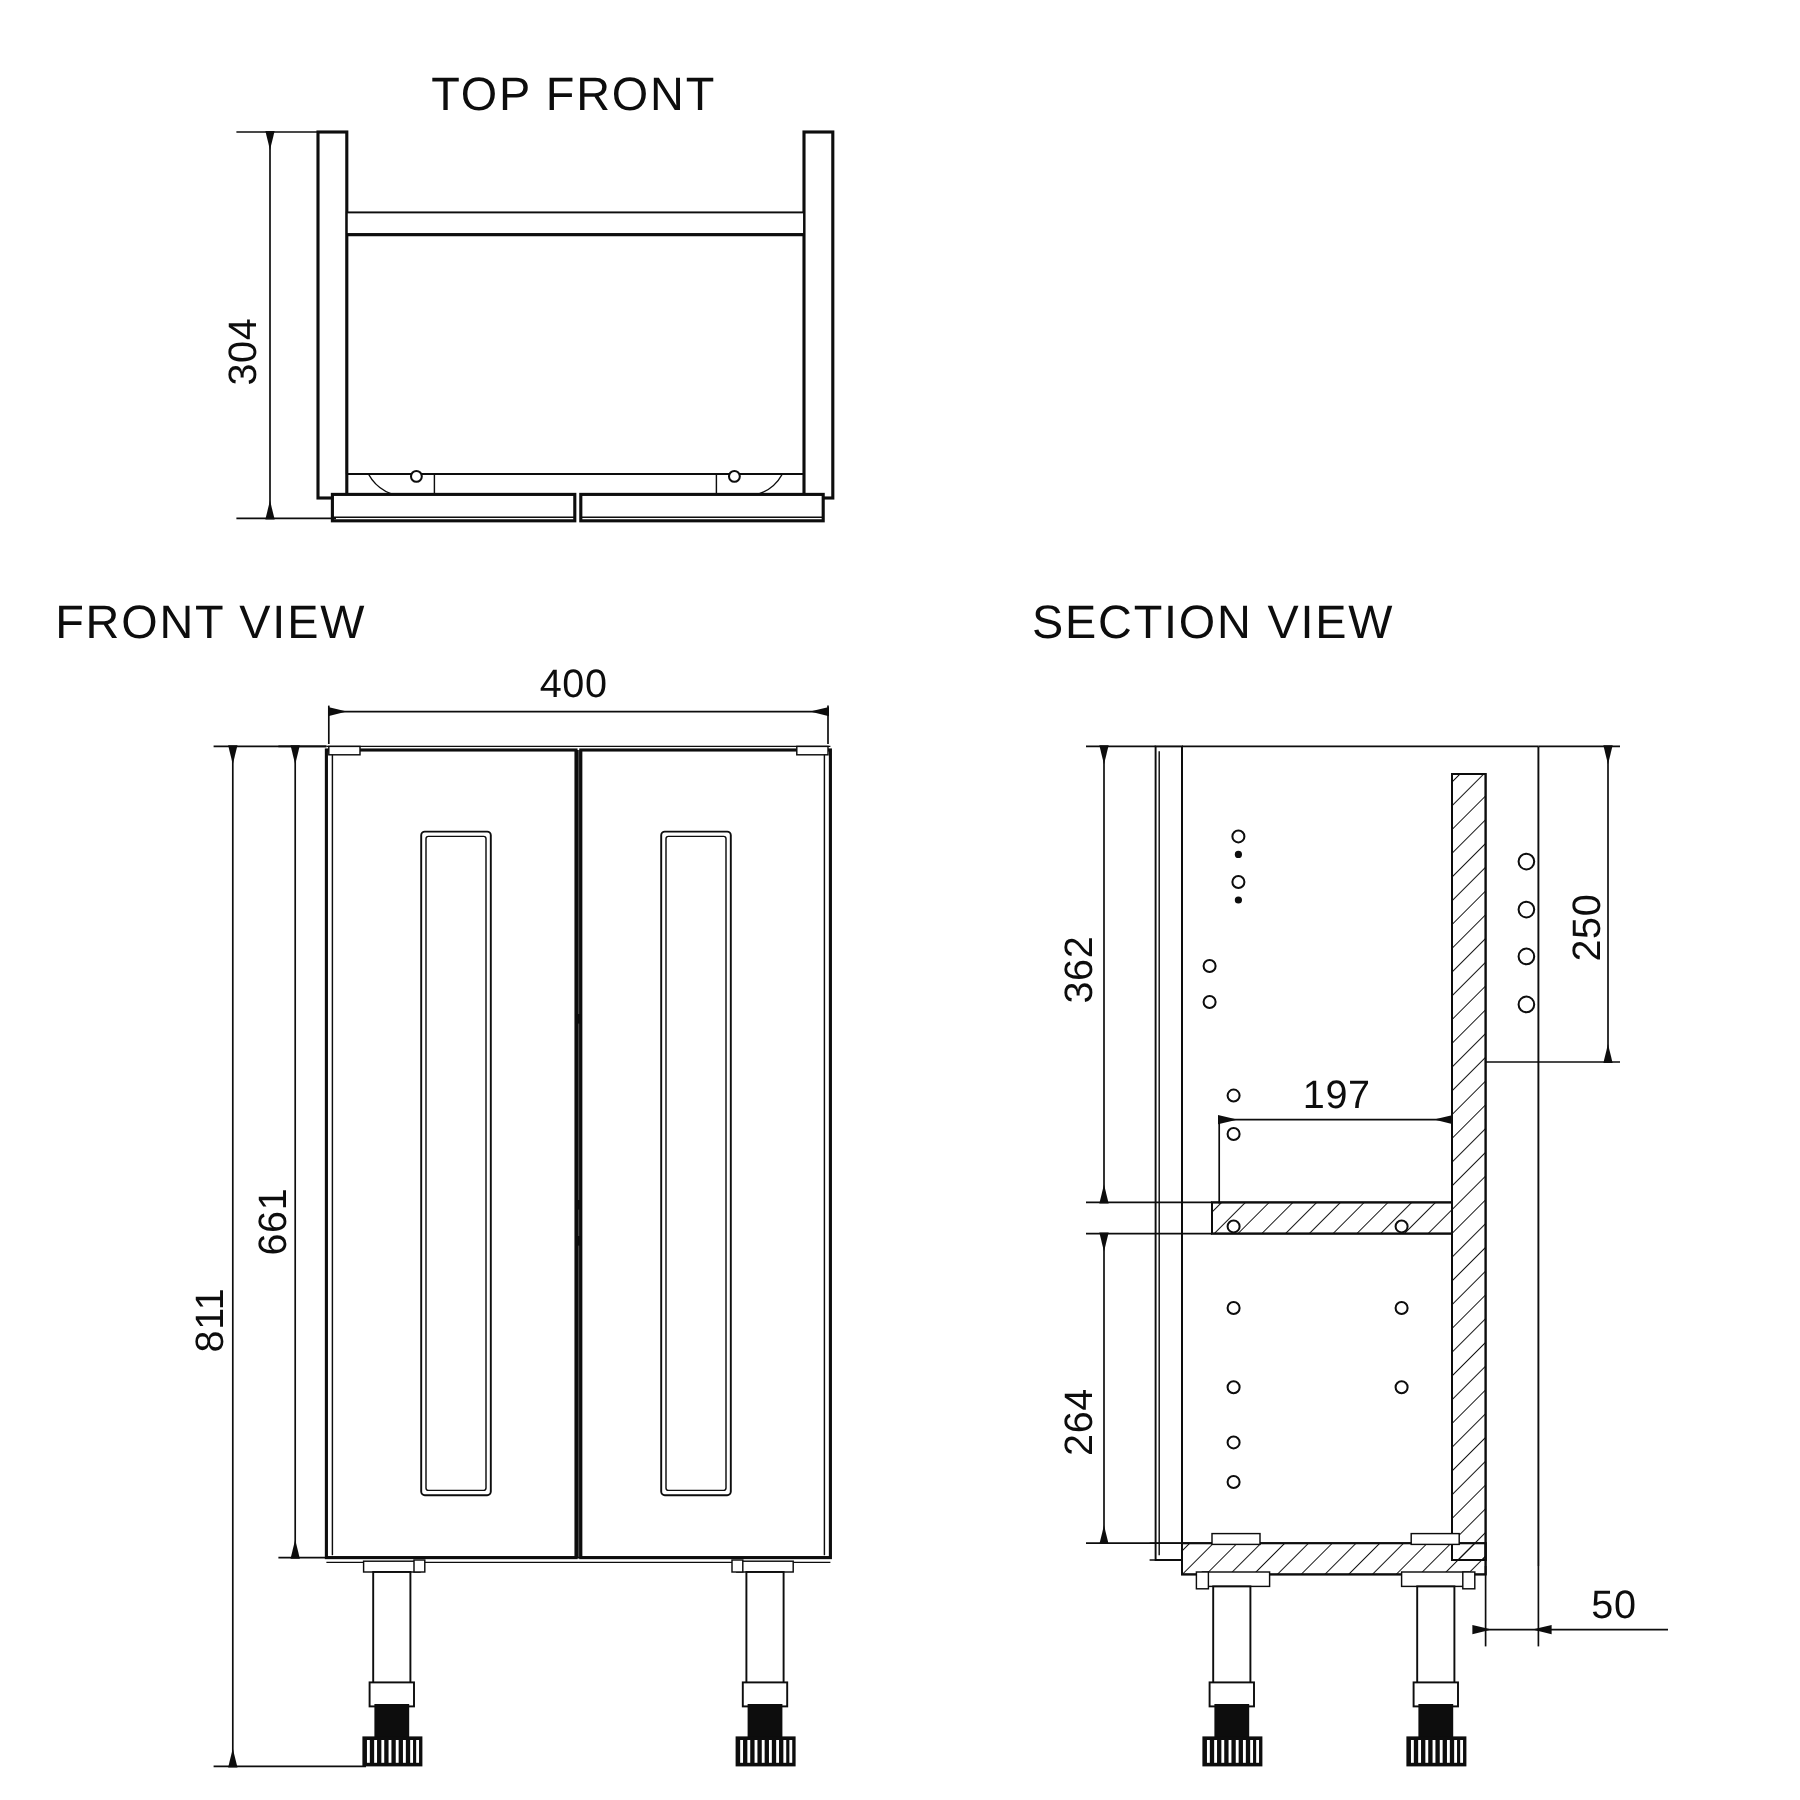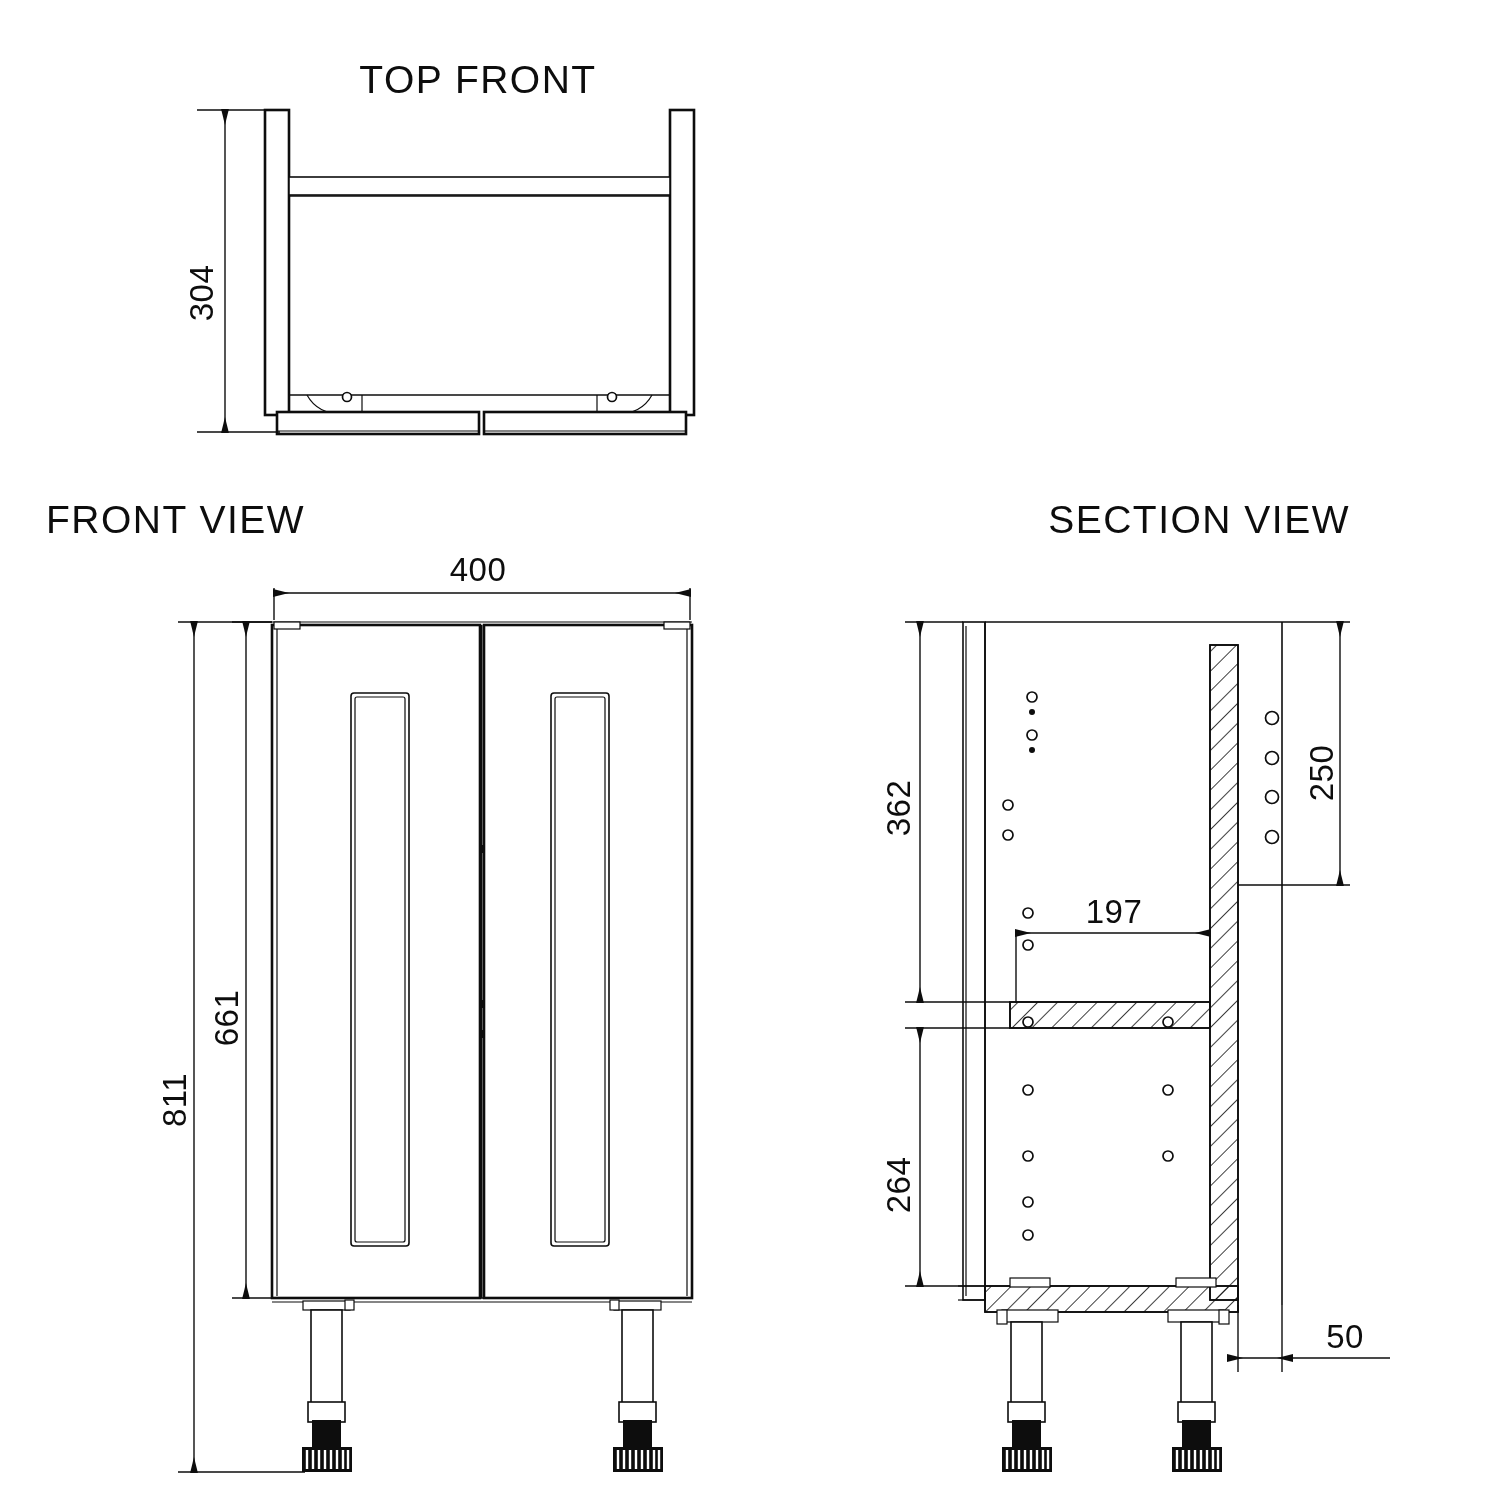--- a/index.html
+++ b/index.html
@@ -32,21 +32,21 @@
   .hole{fill:#ffffff;stroke:#0d0d0d;stroke-width:1.7;}
   .dotsm{fill:#0d0d0d;stroke:none;}
 </style>
 </head>
 <body>
 
 <div id="sheet">
 
   <div class="view-title" style="left:0;top:58px;width:956px;text-align:center;">TOP FRONT</div>
   <div class="view-title" style="left:0;top:498px;width:956px;text-align:left;margin-left:46px;">FRONT VIEW</div>
-  <div class="view-title" style="left:860px;top:498px;width:490px;text-align:right;">SECTION VIEW</div>
+  <div class="view-title" style="left:860px;top:498px;width:490px;text-align:left;">SECTION VIEW</div>
 
   <svg viewBox="0 0 1500 1500">
     <defs>
       <pattern id="hatch45" width="14" height="14" patternUnits="userSpaceOnUse" patternTransform="rotate(45)">
         <line x1="0" y1="0" x2="0" y2="14" stroke="#0d0d0d" stroke-width="1.6"></line>
       </pattern>
       <marker id="arwR" markerWidth="16" markerHeight="9" refX="15" refY="4.5" orient="auto" markerUnits="userSpaceOnUse">
         <path d="M0,4.5 L16,0.6 L16,8.4 Z" fill="#0d0d0d"></path>
       </marker>
       <marker id="arwL" markerWidth="16" markerHeight="9" refX="1" refY="4.5" orient="auto" markerUnits="userSpaceOnUse">

